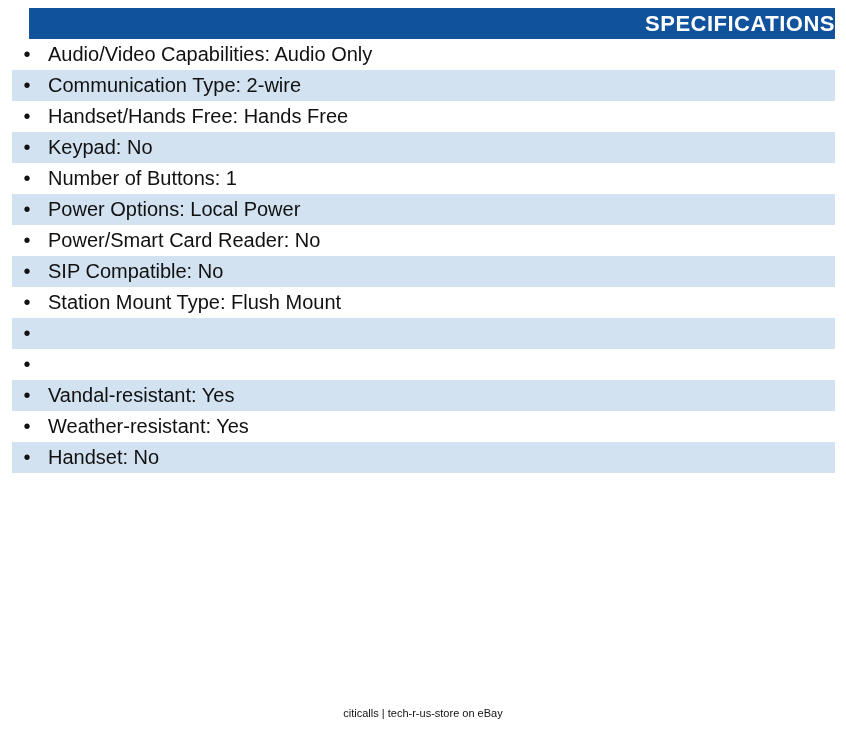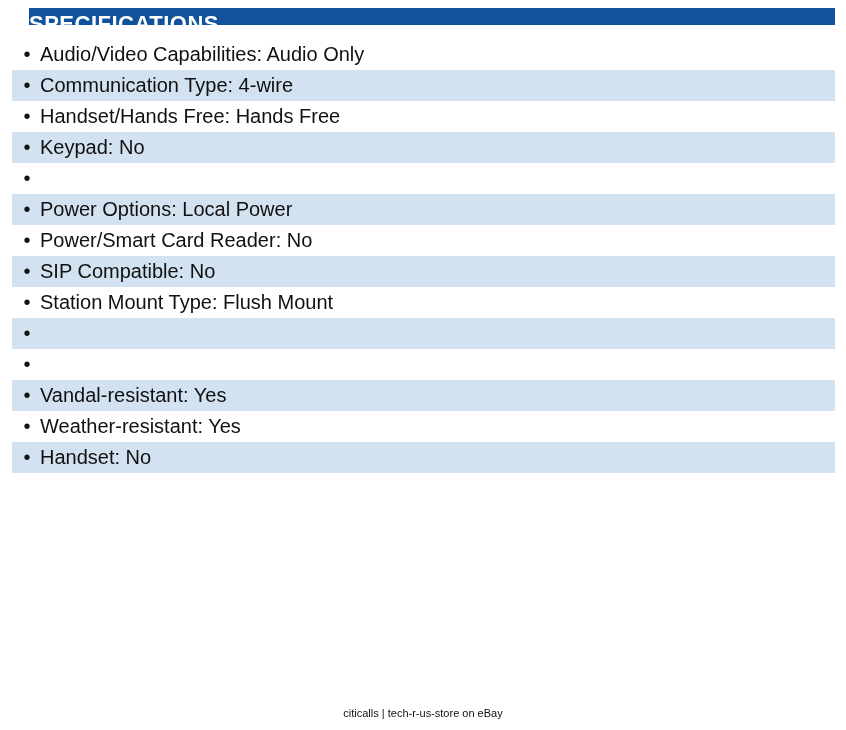--- a/index.html
+++ b/index.html
@@ -12,27 +12,27 @@
     position: relative;
     background: #ffffff;
     font-family: "Liberation Sans", sans-serif;
     overflow: hidden;
   }
   .spec-header {
     position: absolute;
     left: 29px;
     top: 8px;
     width: 806px;
-    height: 17px;
+    height: 31px;
     background: var(--header-bg, #10529b);
     color: var(--header-text, #ffffff);
     font-weight: bold;
     font-size: 22px;
     letter-spacing: 0.5px;
-    text-align: left;
+    text-align: right;
     line-height: 31px;
   }
   .spec-list {
     position: absolute;
     left: 12px;
     top: 39px;
     width: 823px;
     margin: 0;
     padding: 0;
     list-style: none;
@@ -49,21 +49,21 @@
   }
   .bullet {
     display: inline-block;
     margin-left: 10px;
     width: 10px;
     text-align: center;
     font-size: 20px;
     flex: 0 0 auto;
   }
   .spec-text {
-    margin-left: 8px;
+    margin-left: 16px;
     white-space: nowrap;
   }
   .footer {
     position: absolute;
     left: 0;
     top: 707px;
     width: 846px;
     text-align: center;
     font-size: 11px;
     color: var(--body-text, #111111);
@@ -75,35 +75,36 @@
 <div class="spec-header">SPECIFICATIONS</div>
 
 <ul class="spec-list" id="spec-list">
   <li>
     <span class="bullet">•</span>
     <span class="spec-text">Audio/Video Capabilities: Audio Only</span>
   </li>
 
   <li>
     <span class="bullet">•</span>
-    <span class="spec-text">Communication Type: 4-wire</span>
+    <span class="spec-text">Communication Type: 2-wire</span>
   </li>
 
   <li>
     <span class="bullet">•</span>
     <span class="spec-text">Handset/Hands Free: Hands Free</span>
   </li>
 
   <li>
     <span class="bullet">•</span>
     <span class="spec-text">Keypad: No</span>
   </li>
 
   <li>
     <span class="bullet">•</span>
+    <span class="spec-text">Number of Buttons: 1</span>
   </li>
 
   <li>
     <span class="bullet">•</span>
     <span class="spec-text">Power Options: Local Power</span>
   </li>
 
   <li>
     <span class="bullet">•</span>
     <span class="spec-text">Power/Smart Card Reader: No</span>

